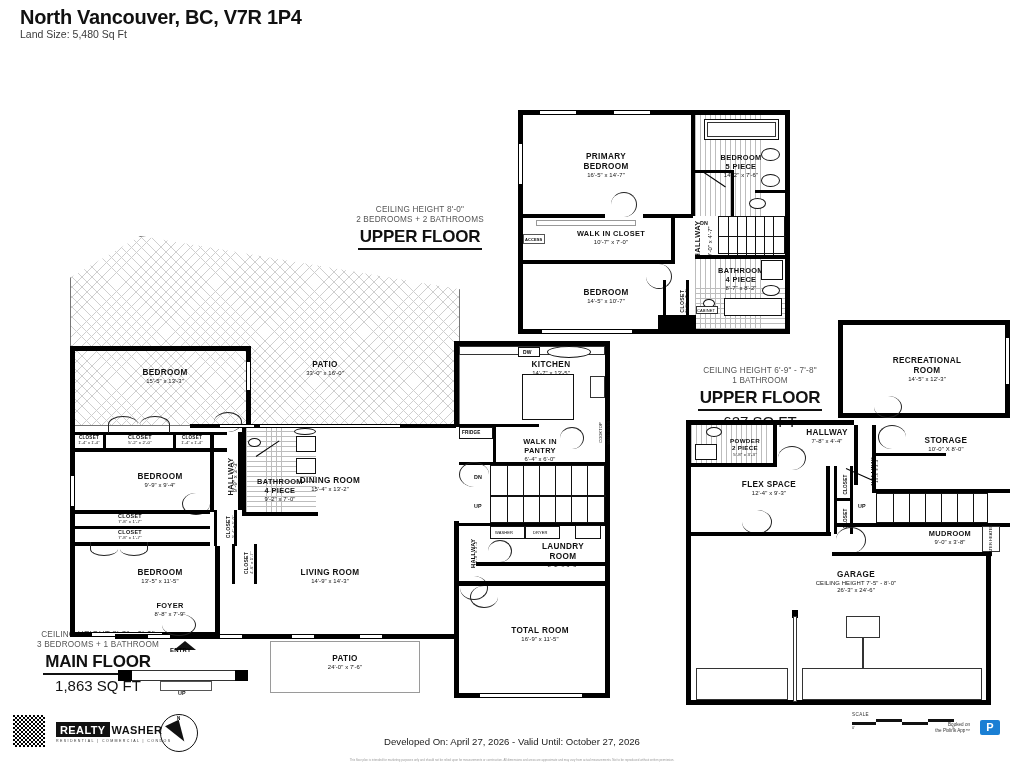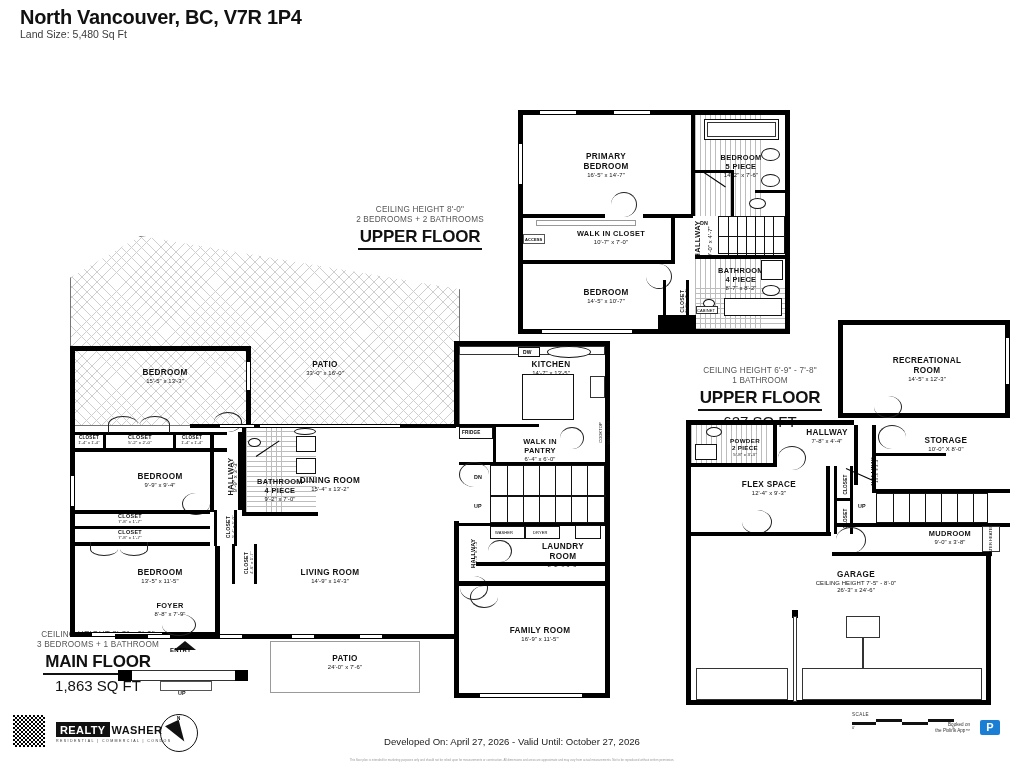--- a/index.html
+++ b/index.html
@@ -498,21 +498,21 @@
     <div class="rlabel" style="left:230px; top:318px; width:90px;">
       <div class="rname big">PATIO</div>
       <div class="rdim">24'-0" x 7'-6"</div>
     </div>
 
     <div class="wall-th" style="left:384px; top:245px; width:5px; height:117px;"></div>
     <div class="wall-th" style="left:384px; top:245px; width:156px; height:5px;"></div>
     <div class="wall-th" style="left:384px; top:357px; width:156px; height:5px;"></div>
     <div class="win" style="left:410px; top:357px; width:102px; height:5px;"></div>
     <div class="rlabel" style="left:420px; top:290px; width:100px;">
-      <div class="rname big">FAMILY ROOM</div>
+      <div class="rname big">TOTAL ROOM</div>
       <div class="rdim">16'-9" x 11'-5"</div>
     </div>
     <div class="swing sw-bl" style="left:400px; top:250px; width:28px; height:22px;"></div>
   </div>
 
   <div class="plan" style="left:686px; top:320px; width:324px; height:392px;">
 
     <div class="wall-th" style="left:152px; top:0; width:172px; height:5px;"></div>
     <div class="wall-th" style="left:152px; top:0; width:5px; height:98px;"></div>
     <div class="wall-th" style="left:319px; top:0; width:5px; height:98px;"></div>

